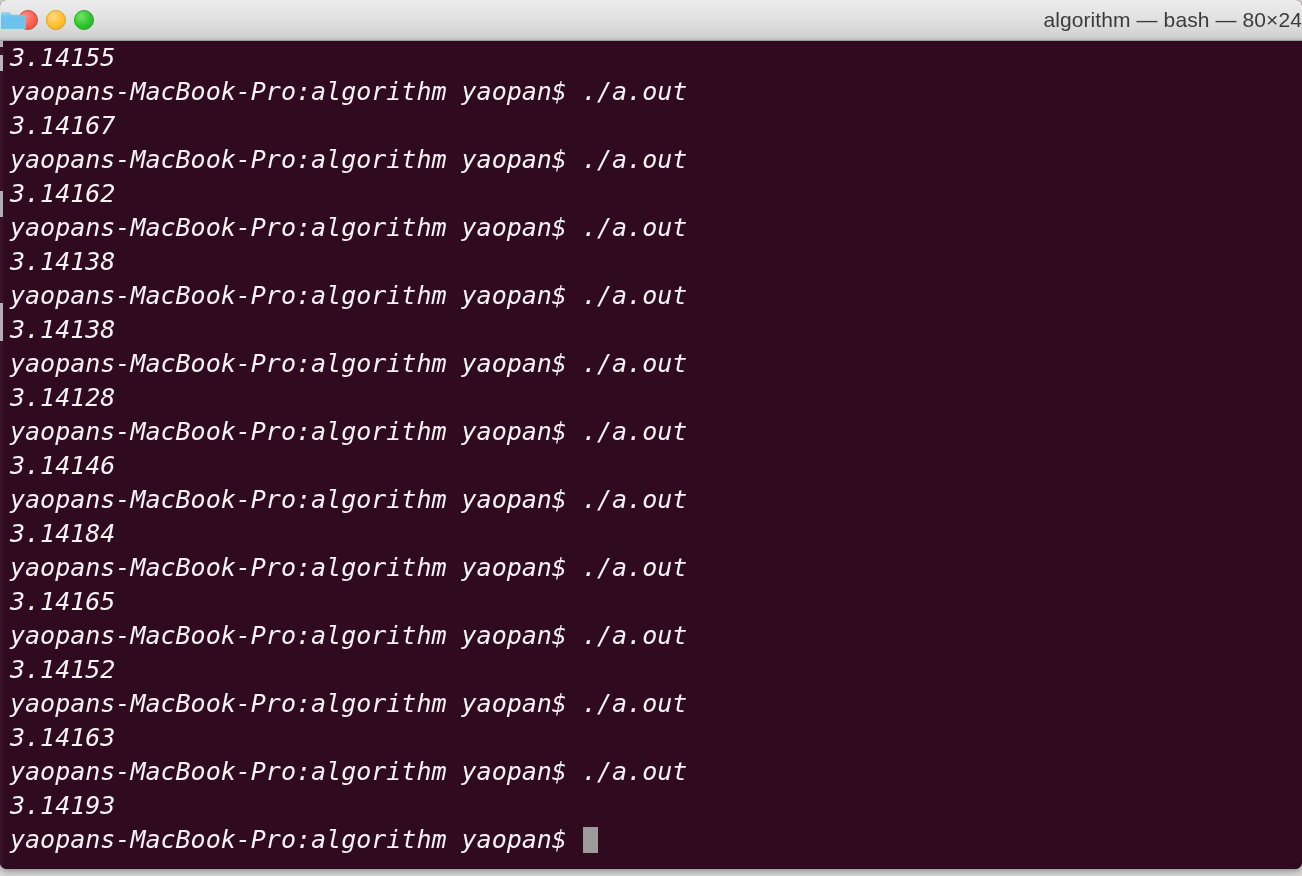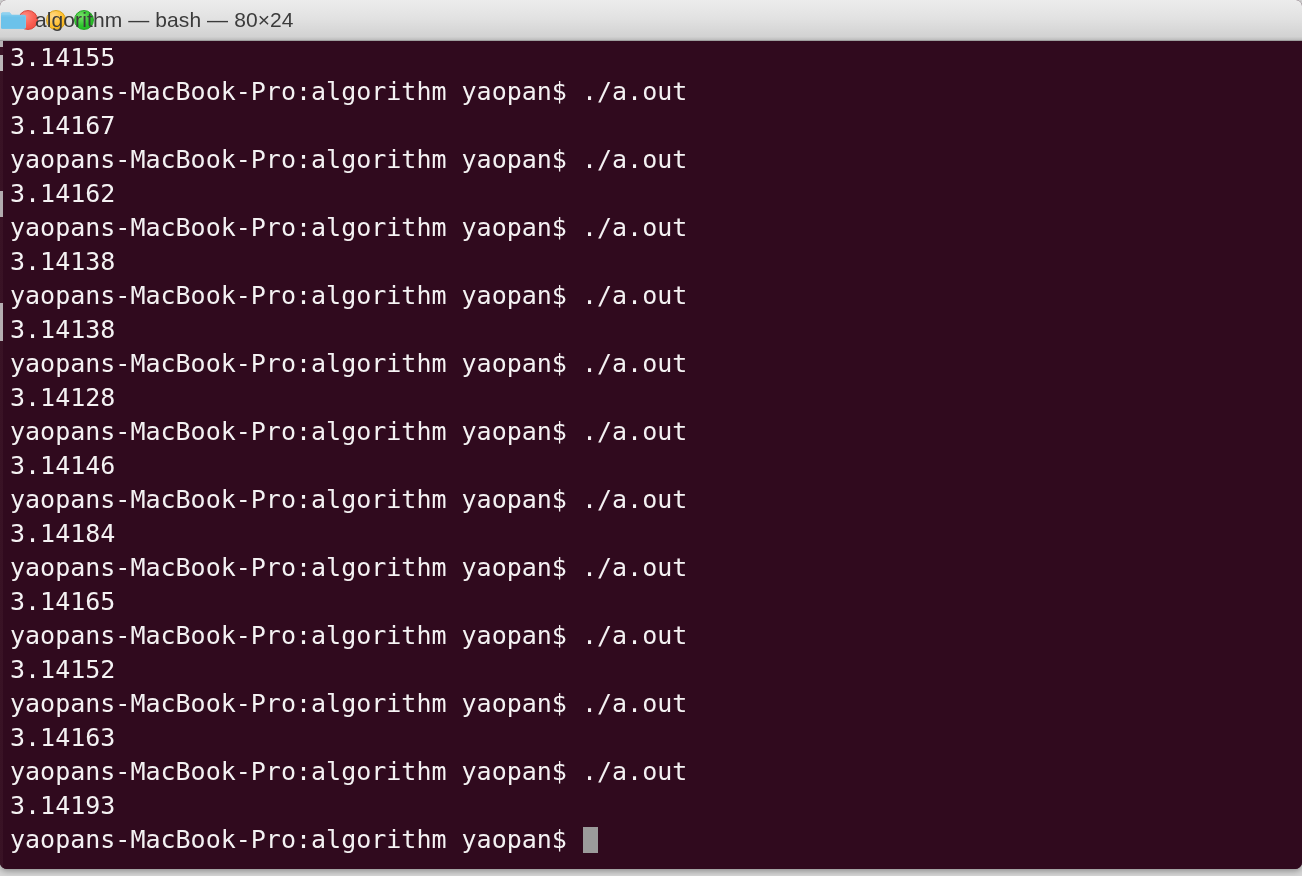--- a/index.html
+++ b/index.html
@@ -57,21 +57,21 @@
   .light.zoom    { background: radial-gradient(circle at 35% 30%, #7ae06a 0%, #2cc62c 55%, #1faf20 100%); border: 1px solid #24a524; }
 
   #title-center {
     position: absolute;
     left: 0;
     right: 0;
     top: 0;
     height: 40px;
     display: flex;
     align-items: center;
-    justify-content: flex-start;
+    justify-content: space-between;
     gap: 9px;
     pointer-events: none;
   }
 
   #folder-icon {
     position: relative;
     width: 26px;
     height: 20px;
     flex: none;
     display: block;
@@ -117,20 +117,21 @@
     left: 10px;
     top: 0px;
     right: 0;
     bottom: 0;
     font-family: "DejaVu Sans Mono", "Liberation Mono", monospace;
     font-size: 25px;
     line-height: 34px;
     color: #f4f2f3;
     white-space: pre;
     letter-spacing: 0px;
+    font-style: italic;
   }
 
   .term-line {
     height: 34px;
     display: block;
     white-space: pre;
     font-family: "DejaVu Sans Mono", "Liberation Mono", monospace;
   }
 
   .cursor-block {

